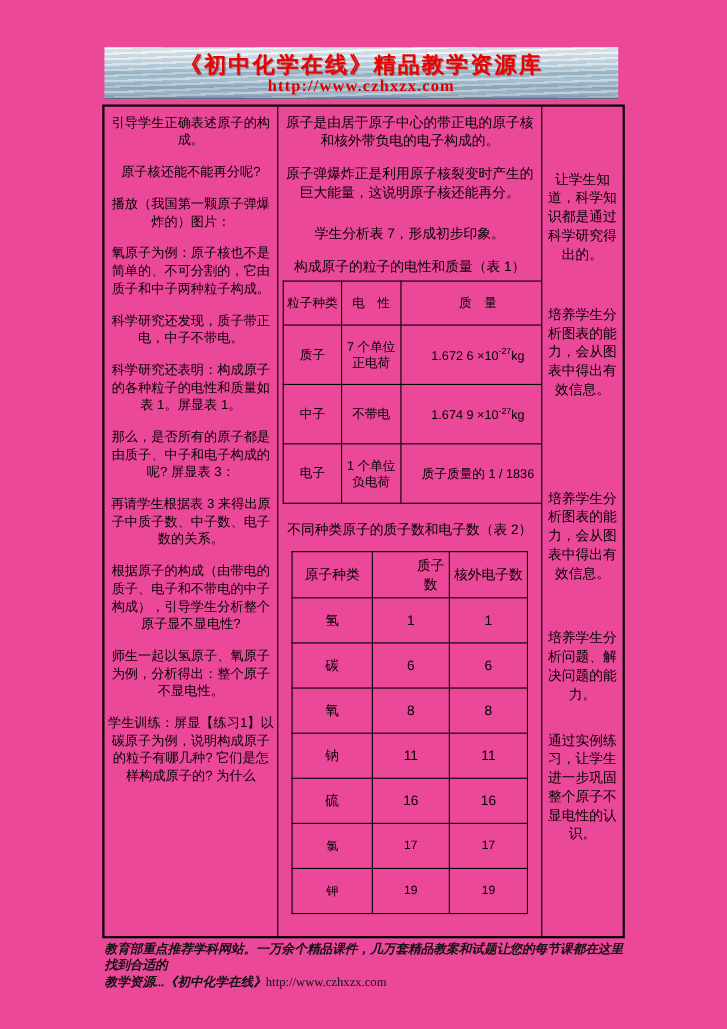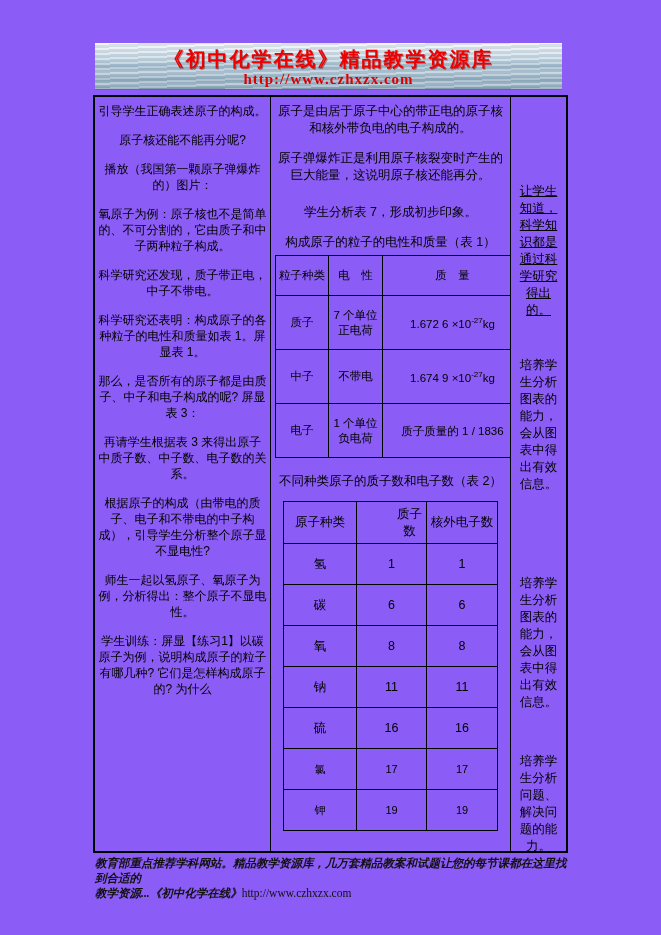--- a/index.html
+++ b/index.html
@@ -1,17 +1,17 @@
 <!DOCTYPE html>
 <html><head>
 <meta charset="utf-8">
 <style>
   html,body{margin:0;padding:0;background:#ffffff;}
   .page{
-    position:relative;width:661px;height:935px;background:#8b5cf6;
+    position:relative;width:661px;height:935px;background:#ec4899;
     font-family:"Liberation Sans","DejaVu Sans",sans-serif;color:#000;overflow:hidden;
   }
   
   .banner{
     position:absolute;left:95px;top:43px;width:467px;height:46px;
     background:
       repeating-linear-gradient(178deg, rgba(255,255,255,.28) 0 2px, rgba(110,140,165,.18) 2px 5px),
       linear-gradient(180deg,#f2f5f7 0%,#dde7ee 18%,#c3d5e1 38%,#9db8ca 52%,#b7cbd9 64%,#8fa9bb 80%,#a9bfcf 90%,#7e98ab 100%);
     border-bottom:1px solid #5a7184;
     text-align:center;
@@ -26,32 +26,32 @@
     font-family:"Liberation Serif","DejaVu Serif",serif;
     font-weight:bold;font-size:15px;line-height:16px;letter-spacing:1px;
     color:#dd0000;margin-top:0;
   }
   
   .main-table{
     position:absolute;left:93px;top:95px;width:475px;height:758px;
     border:2px solid #000;box-sizing:border-box;display:flex;
   }
   .col{box-sizing:border-box;overflow:hidden;}
-  .col-left{width:176px;border-right:1px solid #000;padding:6px 3px 16px 3px;}
+  .col-left{width:158px;border-right:1px solid #000;padding:6px 3px 16px 3px;}
   .col-mid{width:240px;border-right:1px solid #000;padding:6px 4px 0 4px;}
   .col-right{flex:1;padding:6px 4px 0 4px;}
   .col p{margin:0 0 13px 0;text-align:center;}
   .col-left p{font-size:12px;line-height:16px;}
   .col-left p.gap-extra{margin-top:26px;}
   .col-mid p{font-size:12.5px;line-height:17px;}
   .col-mid p.tbl-caption{margin-bottom:4px;}
   .col-mid p.p2{margin-bottom:20px;}
   .col-mid p.cap2{margin-top:15px;margin-bottom:11px;}
   .col-right p{font-size:12.5px;line-height:17px;margin:0;}
-  .col-right p.rp1{margin-top:80px;text-decoration:underline;}
+  .col-right p.rp1{margin-top:52px;}
   .col-right p.rp2{margin-top:38px;}
   .col-right p.rp3{margin-top:82px;}
   .col-right p.rp4{margin-top:42px;}
   .col-right p.rp5{margin-top:25px;}
   
   table{border-collapse:collapse;margin:0 auto;table-layout:fixed;}
   td,th{border:1px solid #000;text-align:center;vertical-align:middle;
         font-weight:normal;padding:1px 2px;box-sizing:border-box;}
   .t1{width:226px;font-size:11.5px;}
   .t1 .c1{width:53px;}  .t1 .c2{width:54px;}  .t1 .c3{width:140px;}
@@ -178,17 +178,17 @@
       <p class="rp1">让学生知道，科学知识都是通过科学研究得出的。</p>
       <p class="rp2">培养学生分析图表的能力，会从图表中得出有效信息。</p>
       <p class="rp3">培养学生分析图表的能力，会从图表中得出有效信息。</p>
       <p class="rp4">培养学生分析问题、解决问题的能力。</p>
       <p class="rp5">通过实例练习，让学生进一步巩固整个原子不显电性的认识。</p>
     </div>
 
   </div>
 
   <div class="footer">
-    <div>教育部重点推荐学科网站。精品教学资源库，几万套精品教案和试题让您的每节课都在这里找到合适的</div>
+    <div>教育部重点推荐学科网站。一万余个精品课件，几万套精品教案和试题让您的每节课都在这里找到合适的</div>
     <div><span>教学资源...《初中化学在线》</span><span class="url">http://www.czhxzx.com</span></div>
   </div>
 
 </div>
 
 </body></html>

